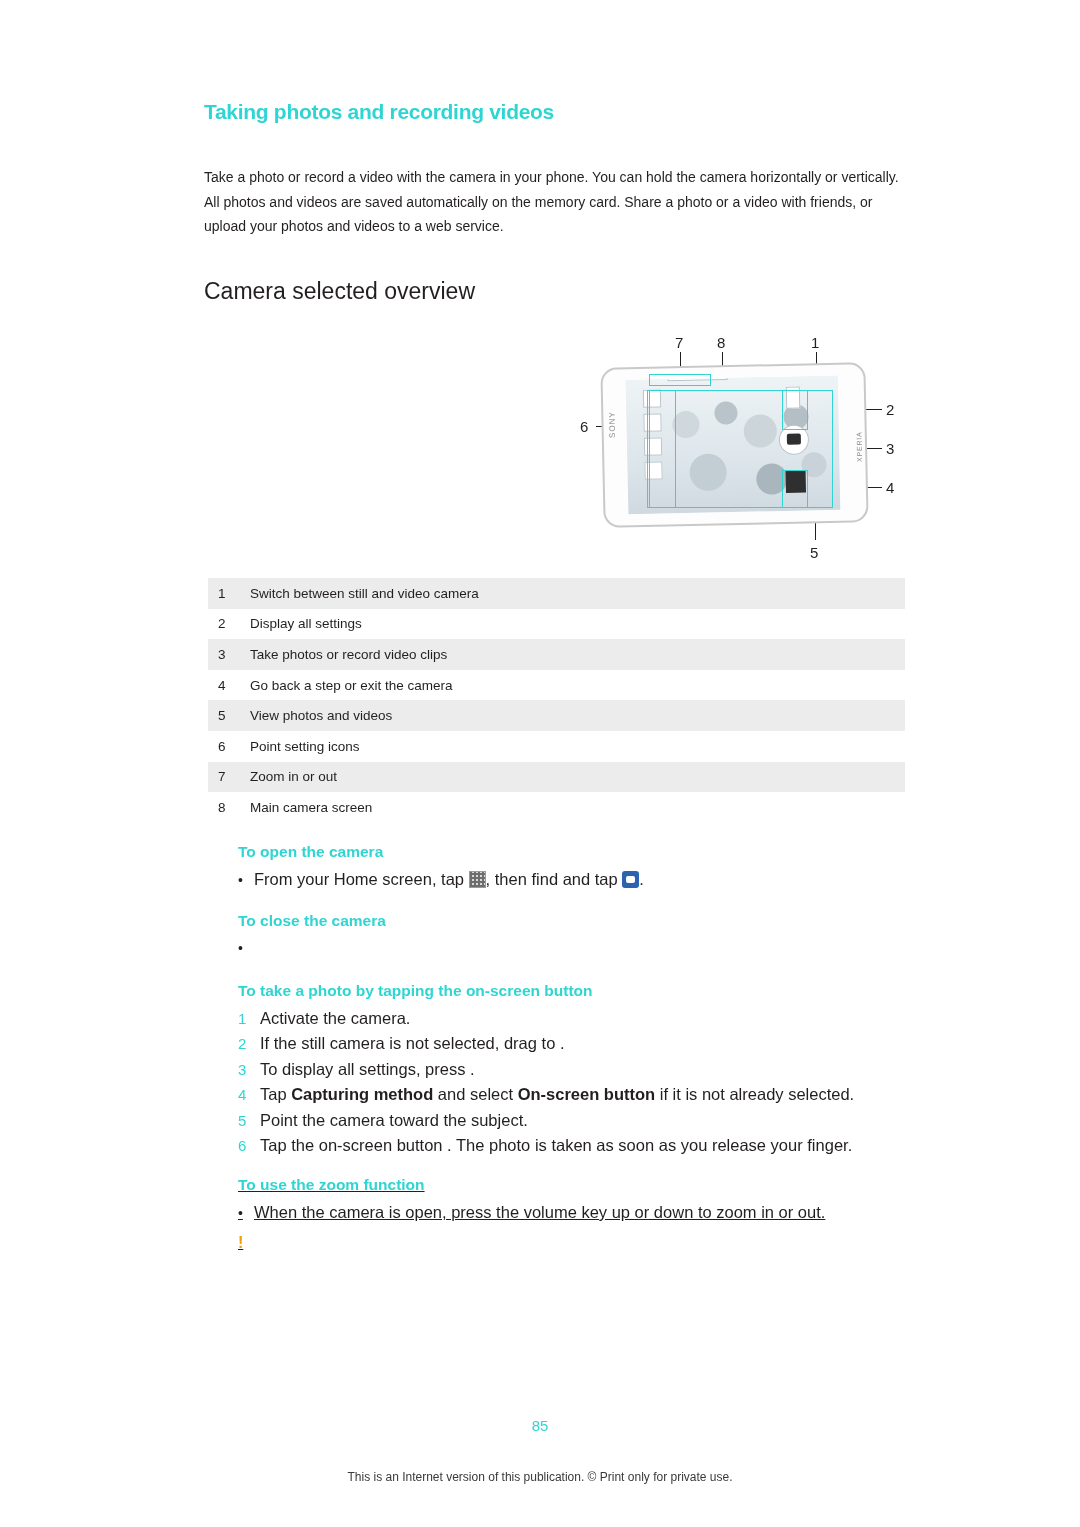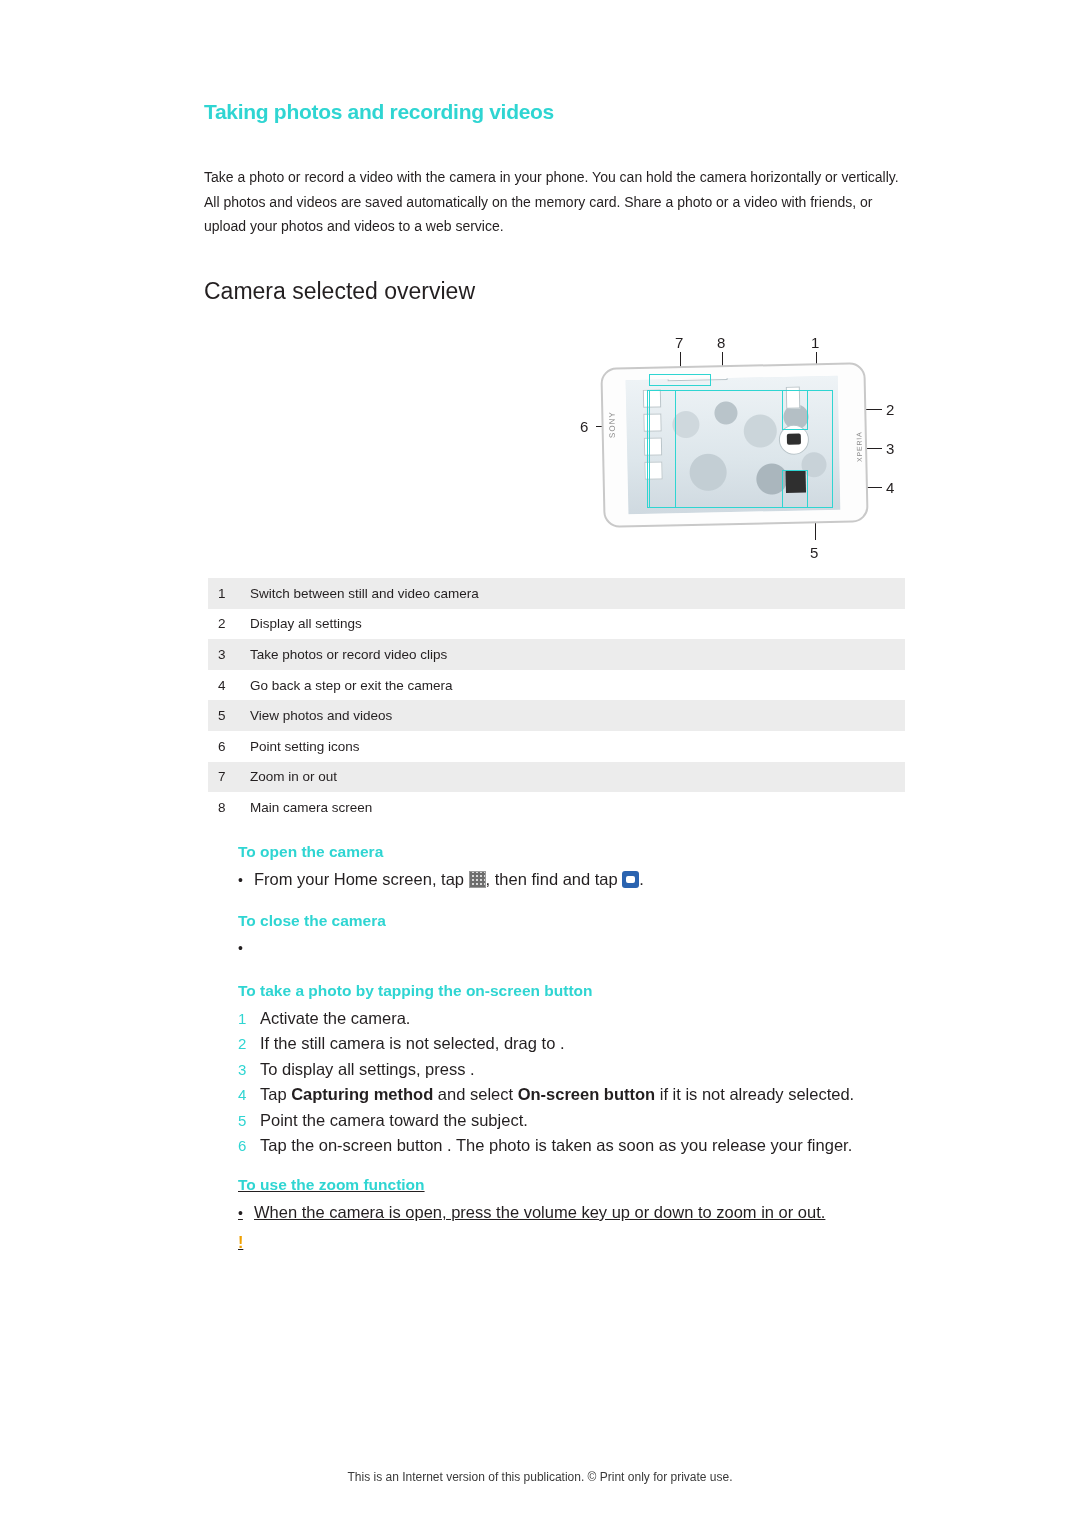--- a/index.html
+++ b/index.html
@@ -428,14 +428,15 @@
         <span class="bullet-dot">•</span>
         <span>When the camera is open, press the volume key up or down to zoom in or out.</span>
       </div>
       <div class="note-row" style="margin-top:6px;">
         <span class="note-mark">!</span>
       </div>
     </div>
 
   </div>
 
+  <div class="page-num">85</div>
   <div class="footer">This is an Internet version of this publication. © Print only for private use.</div>
 </div>
 
 </body></html>

